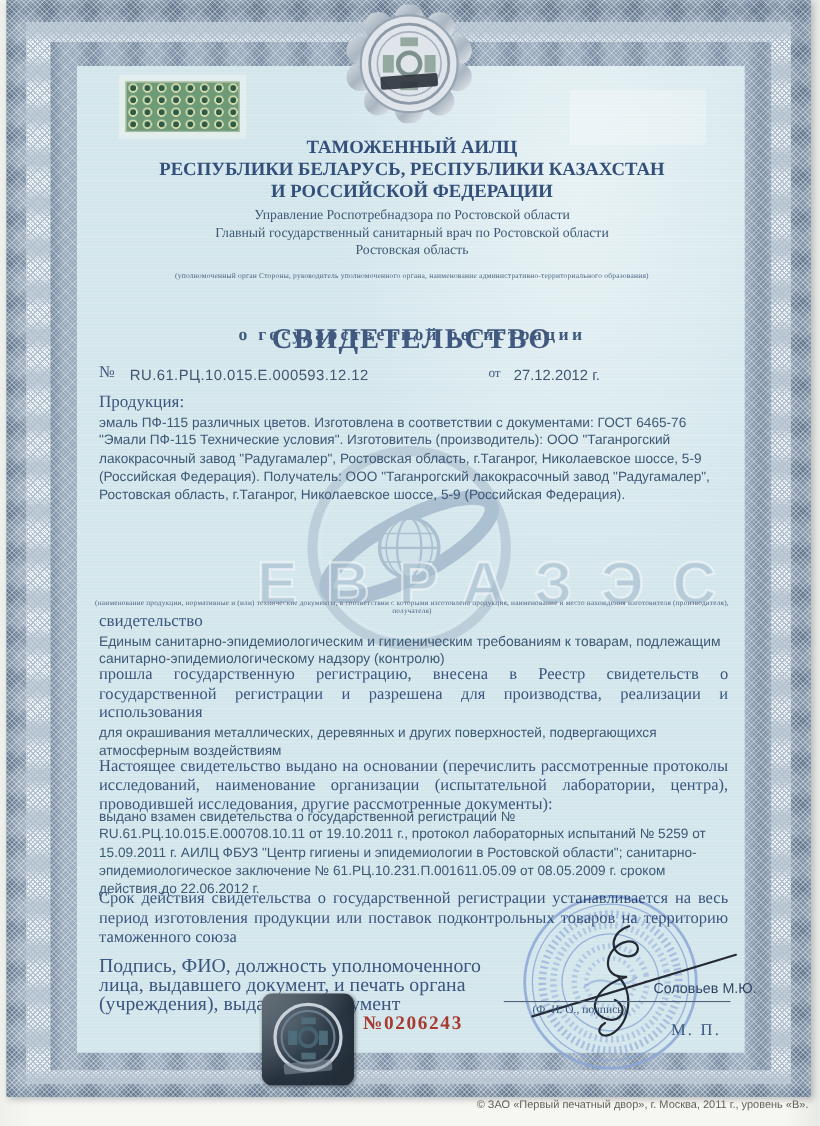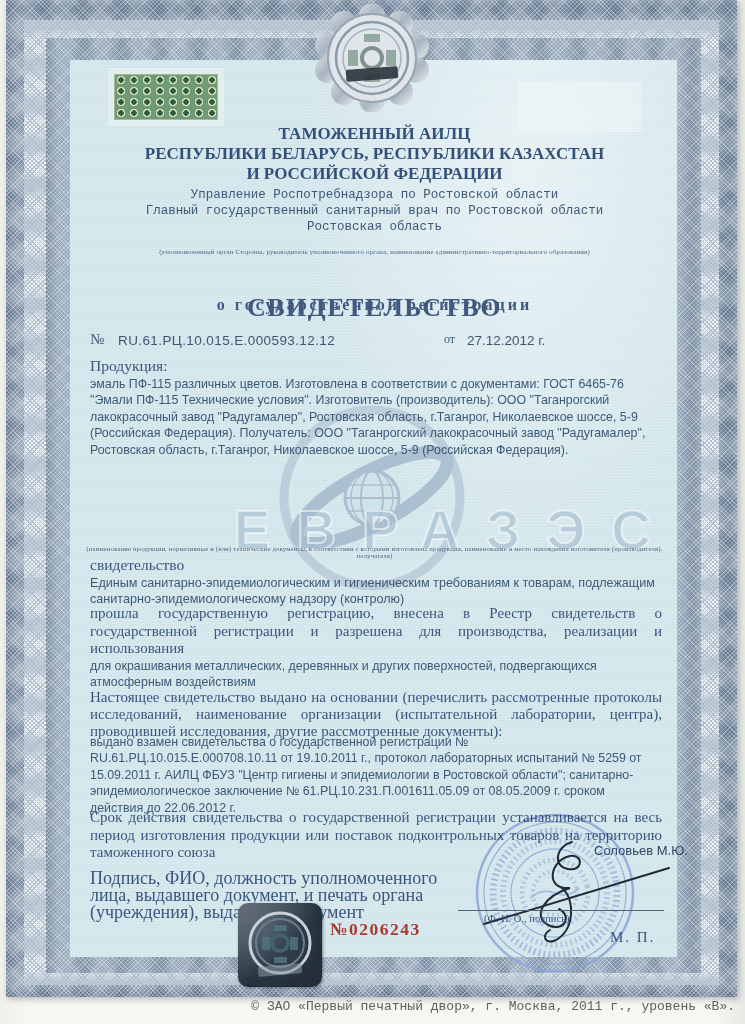--- a/index.html
+++ b/index.html
@@ -36,21 +36,21 @@
     background:
       radial-gradient(ellipse at 75% 12%, rgba(255,255,255,.45), rgba(255,255,255,0) 35%),
       repeating-linear-gradient(0deg, rgba(255,255,255,.14) 0 1px, rgba(0,0,0,0) 1px 3px),
       #d3e6ec;}
   .content{position:absolute;inset:0;z-index:2;color:#35517c;}
   .abs{position:absolute;}
   .ctr{left:66px;right:60px;text-align:center;}
   .serif{font-family:"Liberation Serif",serif;}
   .sans{font-family:"Liberation Sans",sans-serif;}
   .union-line{font-weight:bold;font-size:17px;line-height:20px;color:#33507b;}
-  .auth-line{font-size:12.5px;line-height:16px;color:#3c5975;font-family:Liberation Mono, monospace;}
+  .auth-line{font-size:12.5px;line-height:16px;color:#3c5975;font-family:Liberation Serif, serif;}
   .tiny-note{font-size:6.8px;color:#516582;letter-spacing:.2px;}
   .title-main{font-weight:bold;font-size:26px;letter-spacing:1.5px;color:#41597f;margin-top:30px;}
   .title-sub{font-weight:bold;font-size:16px;letter-spacing:3px;color:#41597f;}
   .para-serif{font-size:15px;line-height:17.6px;text-align:justify;color:#3a567e;}
   .para-sans{font-family:"Liberation Sans",sans-serif;font-size:12.4px;line-height:16.4px;color:#3c5975;}
   .lead-serif{font-size:15.5px;color:#3a567e;}
   .wm-text{
     z-index:1;font-family:"Liberation Sans",sans-serif;font-weight:bold;
     font-size:55px;letter-spacing:26px;text-align:right;
     color:rgba(166,189,206,.65);-webkit-text-stroke:2px rgba(255,255,255,.55);
@@ -65,21 +65,21 @@
   }
   .holo-bottom{
     border-radius:10px;
     background:
       linear-gradient(135deg, rgba(255,255,255,.28), rgba(255,255,255,0) 55%),
       radial-gradient(circle at 35% 35%, #3c4c5a, #232e39 75%);
     box-shadow:1px 1px 3px rgba(30,40,50,.5);
   }
   .light-patch{background:rgba(255,255,255,.28);}
   .stamp-wrap{mix-blend-mode:multiply;opacity:.85;}
-  .footer-copy{font-family:Liberation Mono, monospace;font-size:13px;color:#5f6258;}
+  .footer-copy{font-family:Liberation Sans, sans-serif;font-size:10px;color:#5f6258;}
 </style>
 </head>
 <body>
 
 <div class="doc">
   <div class="frame-outer"></div>
   <div class="frame-mid"></div>
   <div class="frame-inner"></div>
   <div class="paper"></div>
 
@@ -188,21 +188,21 @@
     </svg>
 
     <svg class="abs" style="left:470px;top:828px;z-index:4;" width="200" height="120" viewBox="0 0 200 120">
       <g fill="none" stroke="#232a36" stroke-width="2" stroke-linecap="round">
         <path d="M8,96 L193,40"></path>
         <path d="M96,14 C80,18 76,38 92,41 C107,44 108,26 94,28 C74,32 68,62 94,60 C68,68 56,88 72,97 C88,105 97,88 83,81"></path>
         <path d="M86,60 C100,72 98,102 80,112 C70,117 64,108 74,102"></path>
       </g>
     </svg>
 
-    <div class="abs sans" style="left:588px;top:843px;font-size:13px;color:#2f4764;z-index:5;">Соловьев М.Ю.</div>
+    <div class="abs sans" style="left:588px;top:891px;font-size:13px;color:#2f4764;z-index:5;">Соловьев М.Ю.</div>
     <div class="abs sig-line" style="left:452px;top:910px;width:206px;z-index:5;"></div>
     <div class="abs serif" style="left:478px;top:913px;font-size:10.5px;color:#3a567e;z-index:5;">(Ф. И. О., подпись)</div>
     <div class="abs serif" style="left:604px;top:929px;font-size:15px;letter-spacing:2px;color:#3a567e;z-index:5;">М. П.</div>
 
     <div class="abs red-num serif" style="left:324px;top:919px;z-index:5;">№0206243</div>
 
     <div class="abs holo-bottom" style="left:232px;top:903px;width:84px;height:84px;z-index:5;">
       <svg width="84" height="84" viewBox="0 0 84 84">
         <circle cx="42" cy="40" r="30" fill="none" stroke="#c8d0d8" stroke-width="3"></circle>
         <circle cx="42" cy="40" r="24" fill="none" stroke="#6b7d8e" stroke-width="2"></circle>

